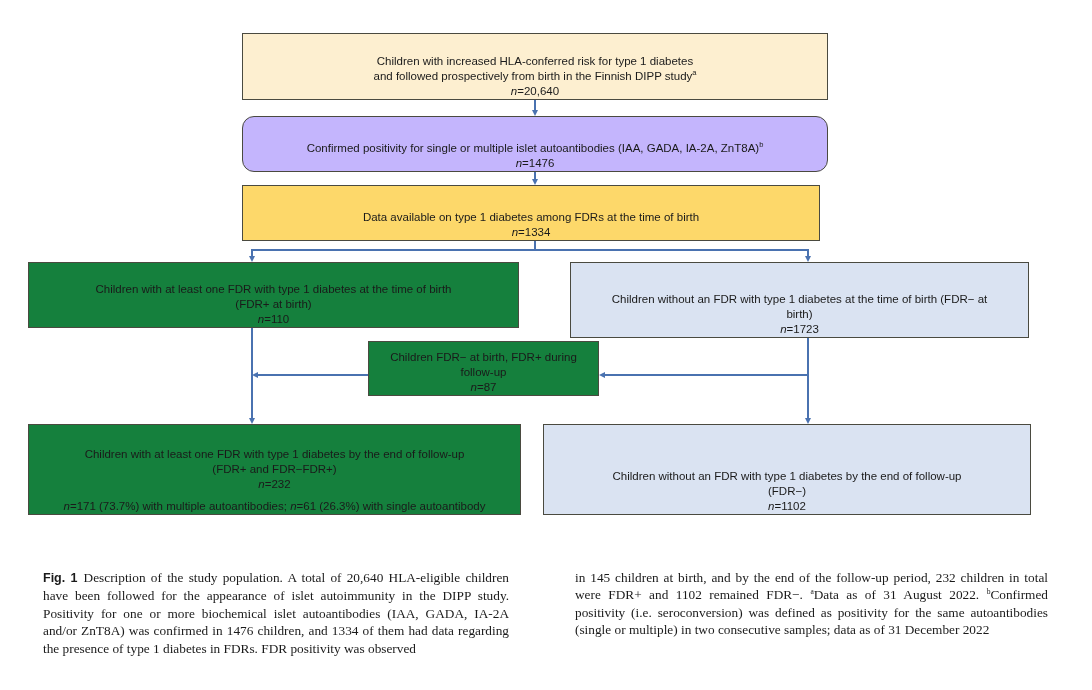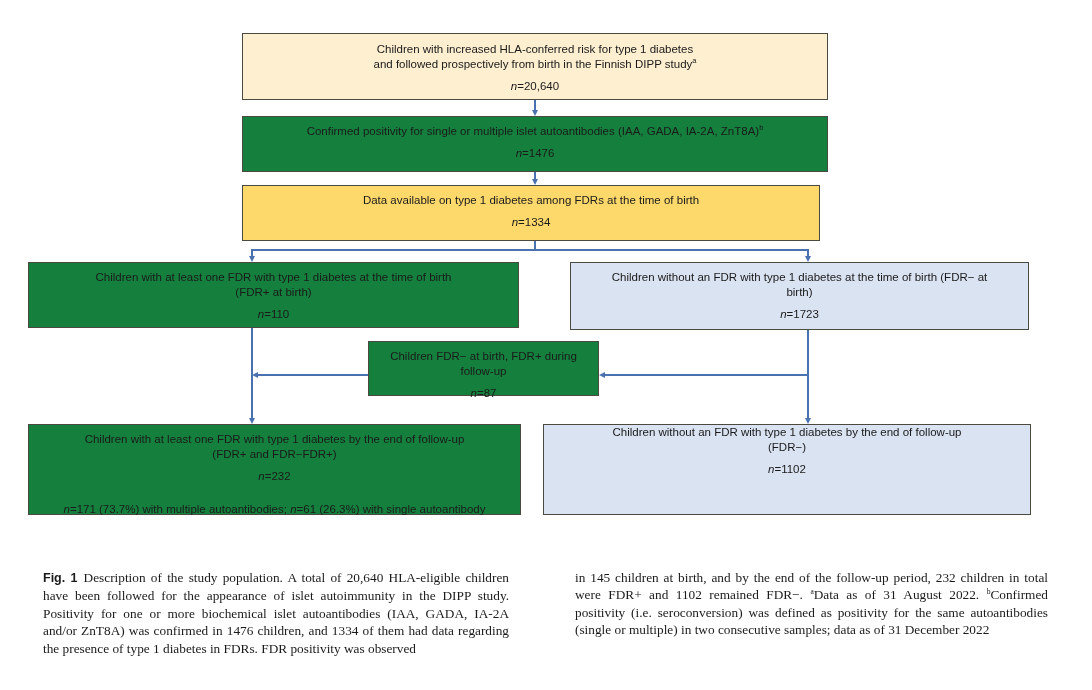--- a/index.html
+++ b/index.html
@@ -1,33 +1,33 @@
 <!DOCTYPE html>
 <html><head>
   <meta charset="utf-8">
   <style>
     html, body { margin: 0; padding: 0; background: #ffffff; }
     body { width: 1092px; height: 690px; position: relative; overflow: hidden; font-family: "Liberation Sans", sans-serif; color: #1a1a1a; }
-    .box { position: absolute; box-sizing: border-box; border: 1.5px solid #4a4a40; text-align: center; font-family: "Liberation Sans", sans-serif; font-size: 11.5px; line-height: 15px; color: #1a1a1a; display: flex; flex-direction: column; align-items: center; justify-content: flex-start; }
+    .box { position: absolute; box-sizing: border-box; border: 1.5px solid #4a4a40; text-align: center; font-family: "Liberation Sans", sans-serif; font-size: 11.5px; line-height: 15px; color: #1a1a1a; display: flex; flex-direction: column; align-items: center; justify-content: flex-end; }
     .box .title { white-space: pre-line; }
-    .box .n { margin-top: 7px; }
+    .box .n { }
     .box .n i, .box .sub i { font-style: italic; }
-    .box .sub { margin-top: 18px; white-space: nowrap; }
+    .box .sub { margin-top: 7px; white-space: nowrap; }
     .c1 { background: #fdefd0; }
-    .c2 { background: #15803d; }
+    .c2 { background: #c4b5fd; border-radius: 12px; }
     .c3 { background: #fdd86a; }
     .peach { background: #15803d; }
     .blue { background: #dae3f2; }
     sup { font-size: 7.5px; line-height: 0; vertical-align: super; }
 
     #b1 { left: 242px; top: 33px; width: 586px; height: 67px; padding-top: 8px; }
     #b2 { left: 242px; top: 116px; width: 586px; height: 56px; padding-top: 7px; }
     #b3 { left: 242px; top: 185px; width: 578px; height: 56px; padding-top: 7px; }
     #b4 { left: 28px; top: 262px; width: 491px; height: 66px; padding-top: 7px; }
-    #b5 { left: 570px; top: 262px; width: 459px; height: 68px; padding-top: 7px; }
+    #b5 { left: 570px; top: 262px; width: 459px; height: 76px; padding-top: 7px; }
     #b6 { left: 368px; top: 341px; width: 231px; height: 55px; padding-top: 7px; }
     #b7 { left: 28px; top: 424px; width: 493px; height: 91px; padding-top: 7px; }
     #b8 { left: 543px; top: 424px; width: 488px; height: 91px; }
 
     svg.connectors { position: absolute; left: 0; top: 0; width: 1092px; height: 690px; pointer-events: none; }
 
     .caption { position: absolute; top: 553px; font-family: "Liberation Serif", serif; font-size: 13.3px; line-height: 17.4px; color: #1a1a1a; text-align: justify; }
     .caption p { margin: 16px; }
     #cap-left { left: 27px; width: 498px; }
     #cap-right { left: 559px; width: 505px; }

